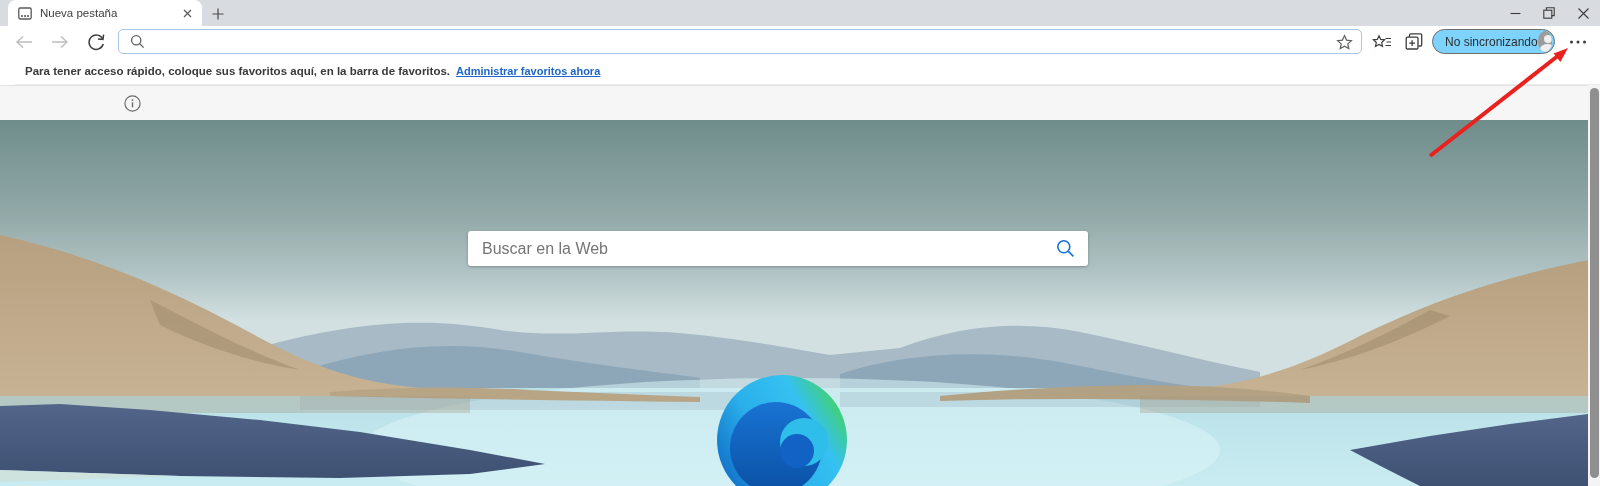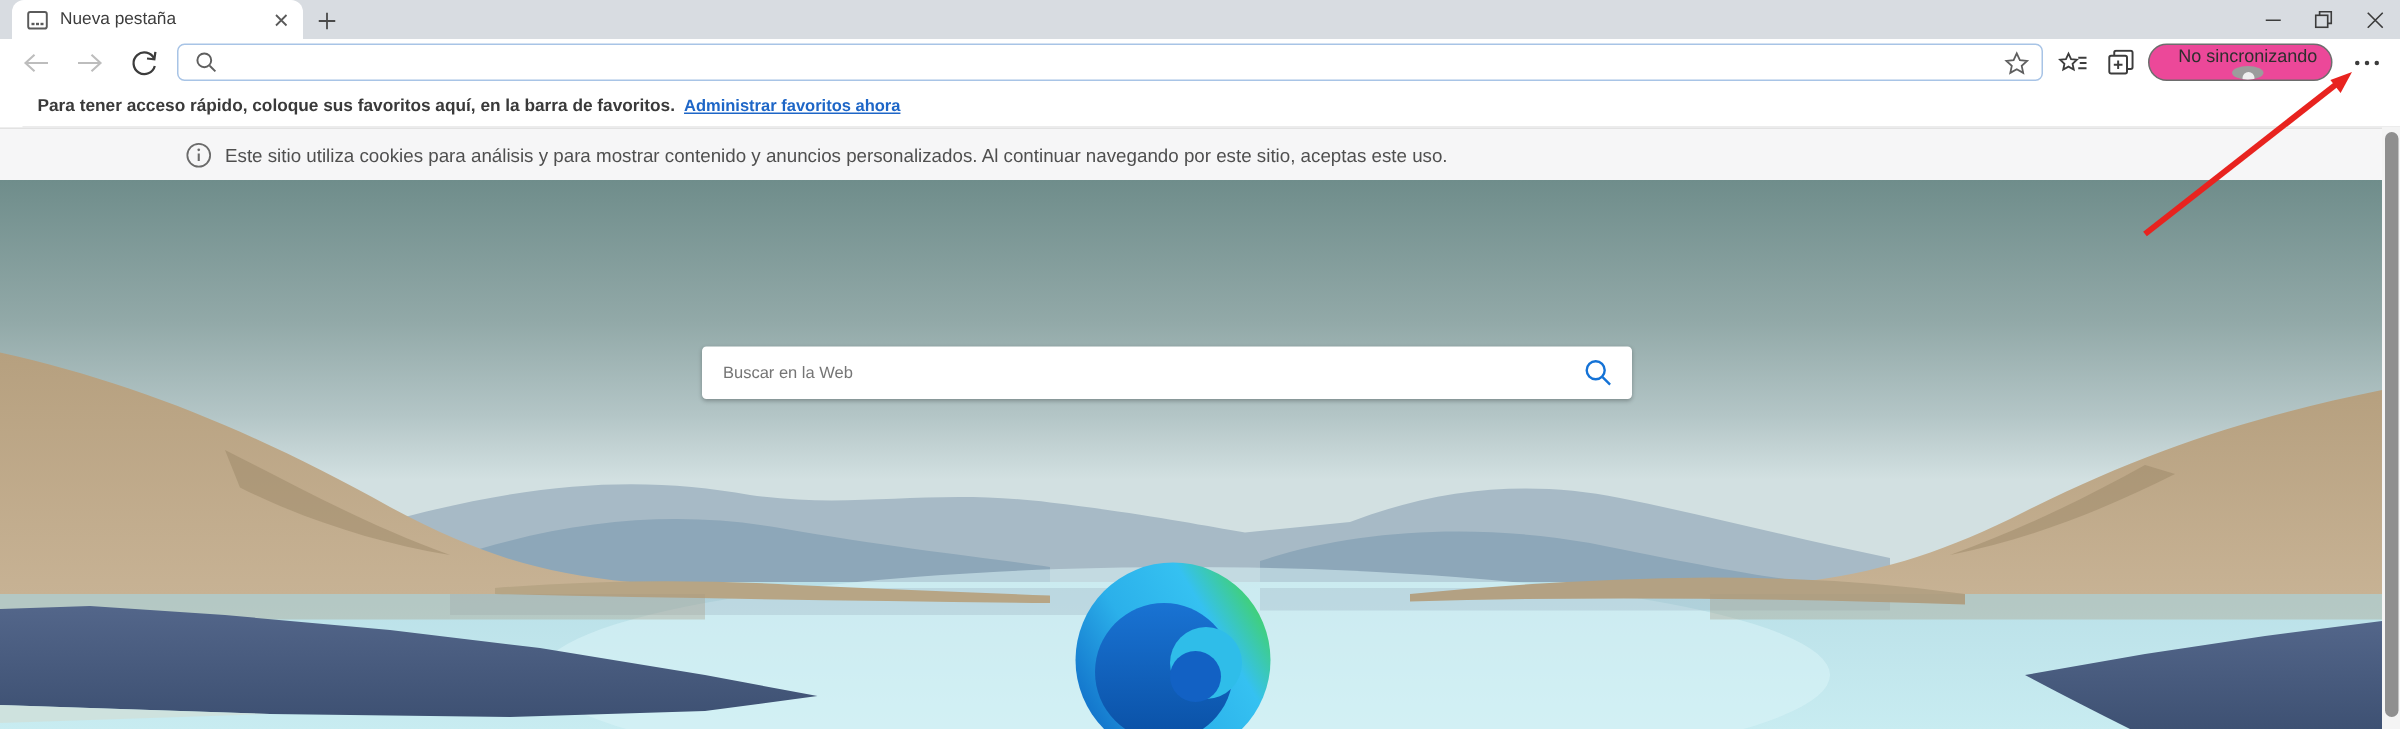--- a/index.html
+++ b/index.html
@@ -23,22 +23,22 @@
   
   .toolbar { position:absolute; left:0; top:26px; width:1600px; height:31px; background:#fff; }
   .nav-btn { position:absolute; top:2px; width:32px; height:27px; display:flex;
              align-items:center; justify-content:center; border-radius:4px; }
   .addressbar { position:absolute; left:118px; top:3px; width:1244px; height:25px;
                 border:1px solid #a8c4e6; border-radius:5px; background:#fff;
                 display:flex; align-items:center; padding:0 8px 0 11px; }
   .addressbar input { flex:1; border:none; outline:none; font-size:12.5px; color:#333;
                       margin-left:9px; background:transparent; }
   .pill { position:absolute; left:1432px; top:3px; width:123px; height:25px;
-          border:1px solid #6d6d6d; border-radius:13px; background:#ec4899;
-          display:flex; align-items:center; justify-content:flex-start; padding:0 2px 0 12px;flex-direction:column; }
+          border:1px solid #6d6d6d; border-radius:13px; background:#7dd3fc;
+          display:flex; align-items:center; justify-content:flex-start; padding:0 2px 0 12px; }
   .pill-label { font-size:12px; color:#2e2e2e; white-space:nowrap; flex:1; }
   .avatar { width:21px; height:21px; border-radius:50%; background:#9c9c9c; overflow:hidden;
             position:relative; }
   .avatar::before { content:""; position:absolute; left:6.5px; top:4px; width:8px; height:8px;
                     border-radius:50%; background:#efefef; }
   .avatar::after { content:""; position:absolute; left:2.5px; top:13px; width:16px; height:10px;
                    border-radius:50%; background:#efefef; }
 
   
   .favbar { position:absolute; left:0; top:57px; width:1600px; height:28px; background:#fff;
@@ -55,21 +55,21 @@
   .cookie-text { font-size:12.5px; color:#4f4f4f; margin-left:9px; }
   .cookie-link { position:absolute; left:1352px; top:0; height:35px; display:flex;
                  align-items:center; font-size:13px; color:#2b7bd3; cursor:pointer; }
 
   
   .content { position:absolute; left:0; top:120px; width:1588px; height:366px; overflow:hidden; }
   .landscape { position:absolute; left:0; top:0; }
   .searchbox { position:absolute; left:468px; top:111px; width:620px; height:35px; background:#fff;
                border-radius:3px; box-shadow:0 1px 3px rgba(0,0,0,.28); display:flex;
                align-items:center; }
-  .searchbox input { flex:1; border:none; outline:none; background:transparent; font-size:11px;
+  .searchbox input { flex:1; border:none; outline:none; background:transparent; font-size:16px;
                      color:#8b5cf6; padding-left:14px; }
   .searchbox input::placeholder { color:#757575; opacity:1; }
   .search-go { width:46px; height:35px; display:flex; align-items:center; justify-content:center;
                cursor:pointer; }
   .edge-logo { position:absolute; left:712px; top:252px; width:140px; height:114px;
                overflow:hidden; }
 
   
   .scrollbar { position:absolute; right:0; top:85px; width:12px; height:401px; background:#f4f4f4;
                z-index:40; }
@@ -188,21 +188,20 @@
     <span class="link">Administrar favoritos ahora</span>
   </div>
 
   <div class="cookiebar">
     <div class="cookie-inner">
       <svg width="17" height="17" viewBox="0 0 17 17">
         <circle cx="8.5" cy="8.5" r="7.6" fill="none" stroke="#6b6b6b" stroke-width="1.2"></circle>
         <circle cx="8.5" cy="4.9" r="0.9" fill="#6b6b6b"></circle>
         <path d="M8.5 7.3 V12.3" stroke="#6b6b6b" stroke-width="1.4"></path>
       </svg>
-      <span class="cookie-text">Este sitio utiliza cookies para análisis y para mostrar contenido y anuncios personalizados. Al continuar navegando por este sitio, aceptas este uso.</span>
     </div>
   </div>
 
   <div class="content">
 
     <svg class="landscape" width="1588" height="366" viewBox="0 0 1588 366">
       <defs>
         <linearGradient id="sky" x1="0" y1="0" x2="0" y2="1">
           <stop offset="0" stop-color="#6f8d8b"></stop>
           <stop offset="0.35" stop-color="#92a9a8"></stop>

